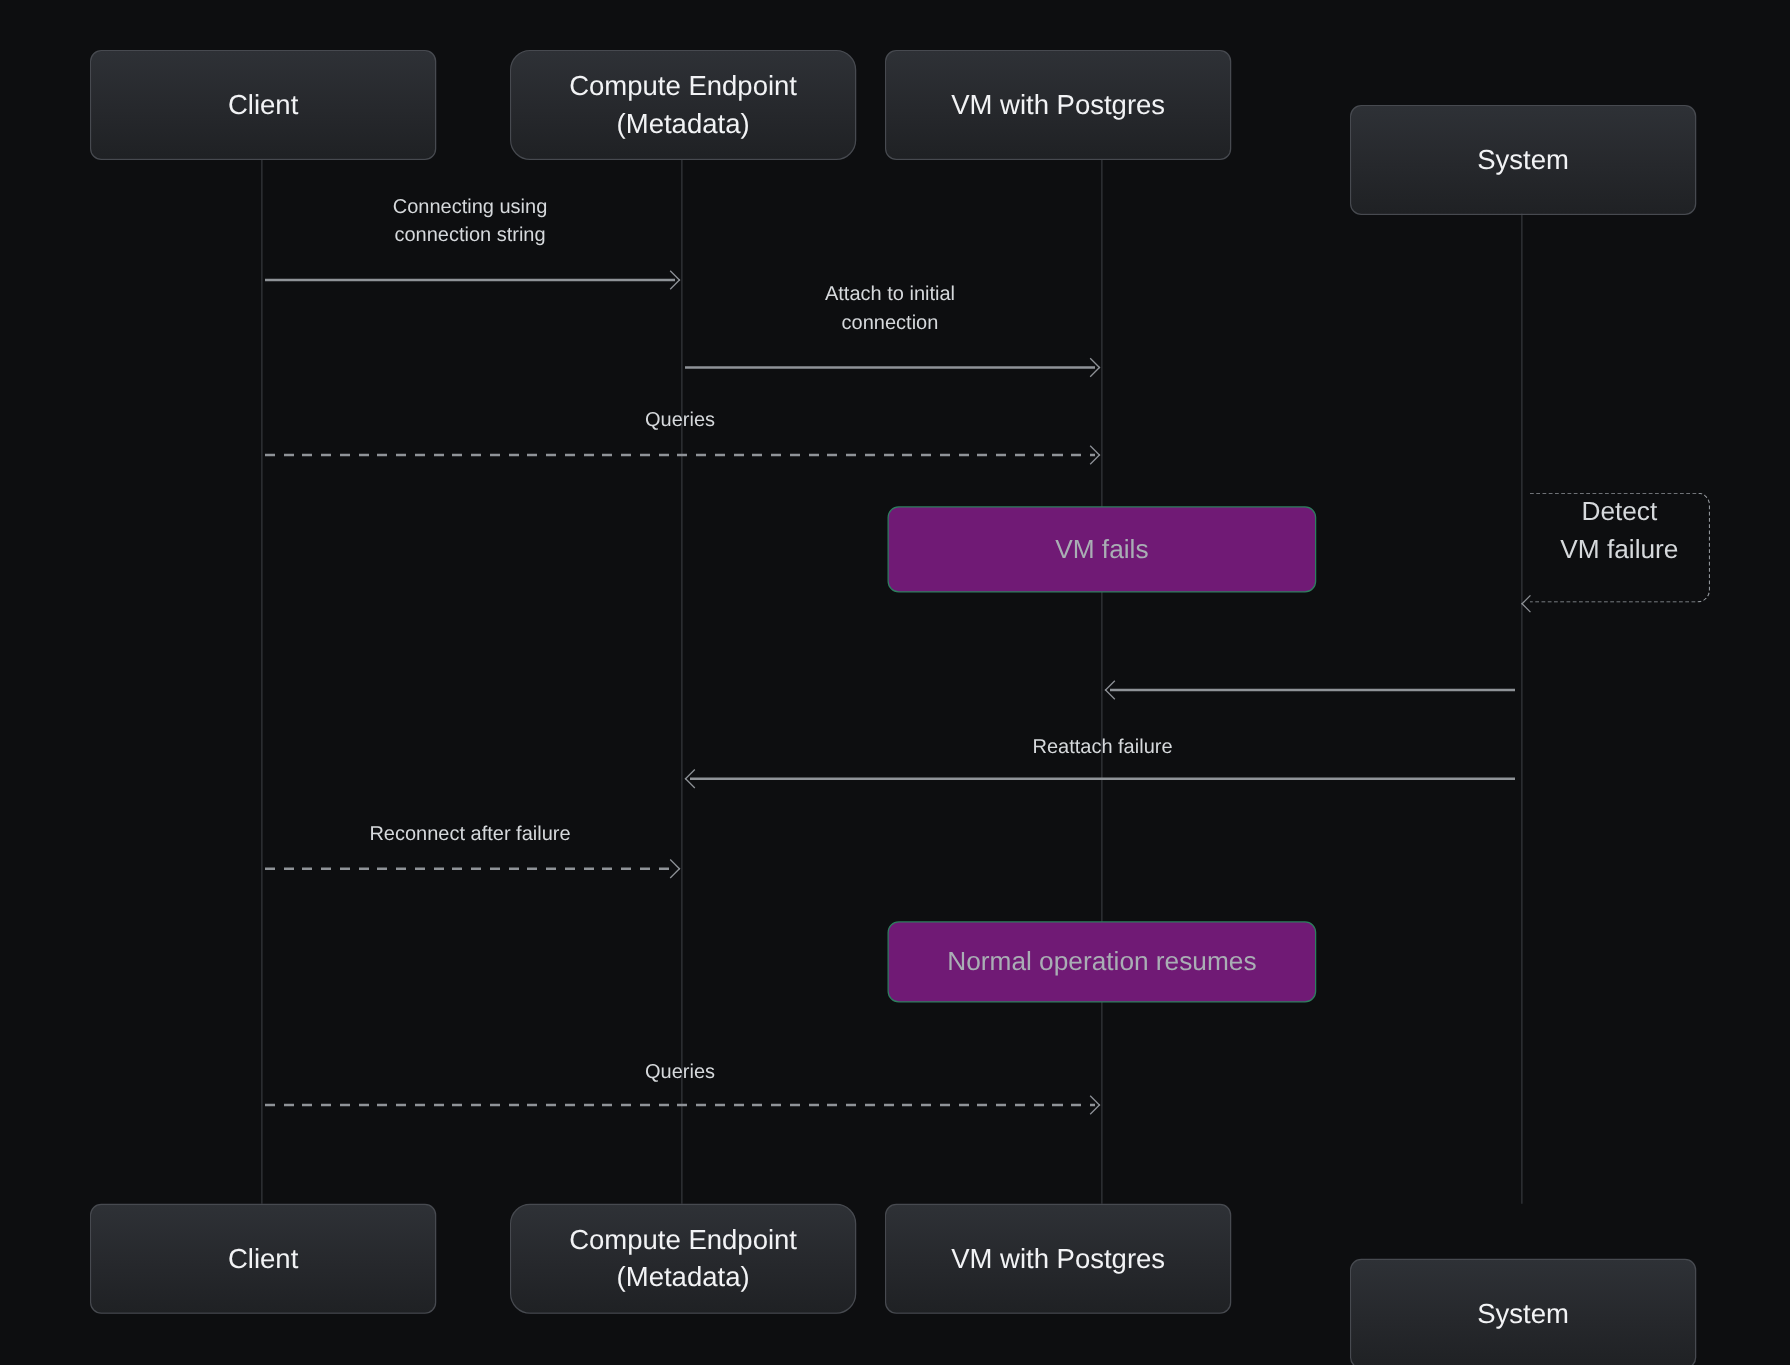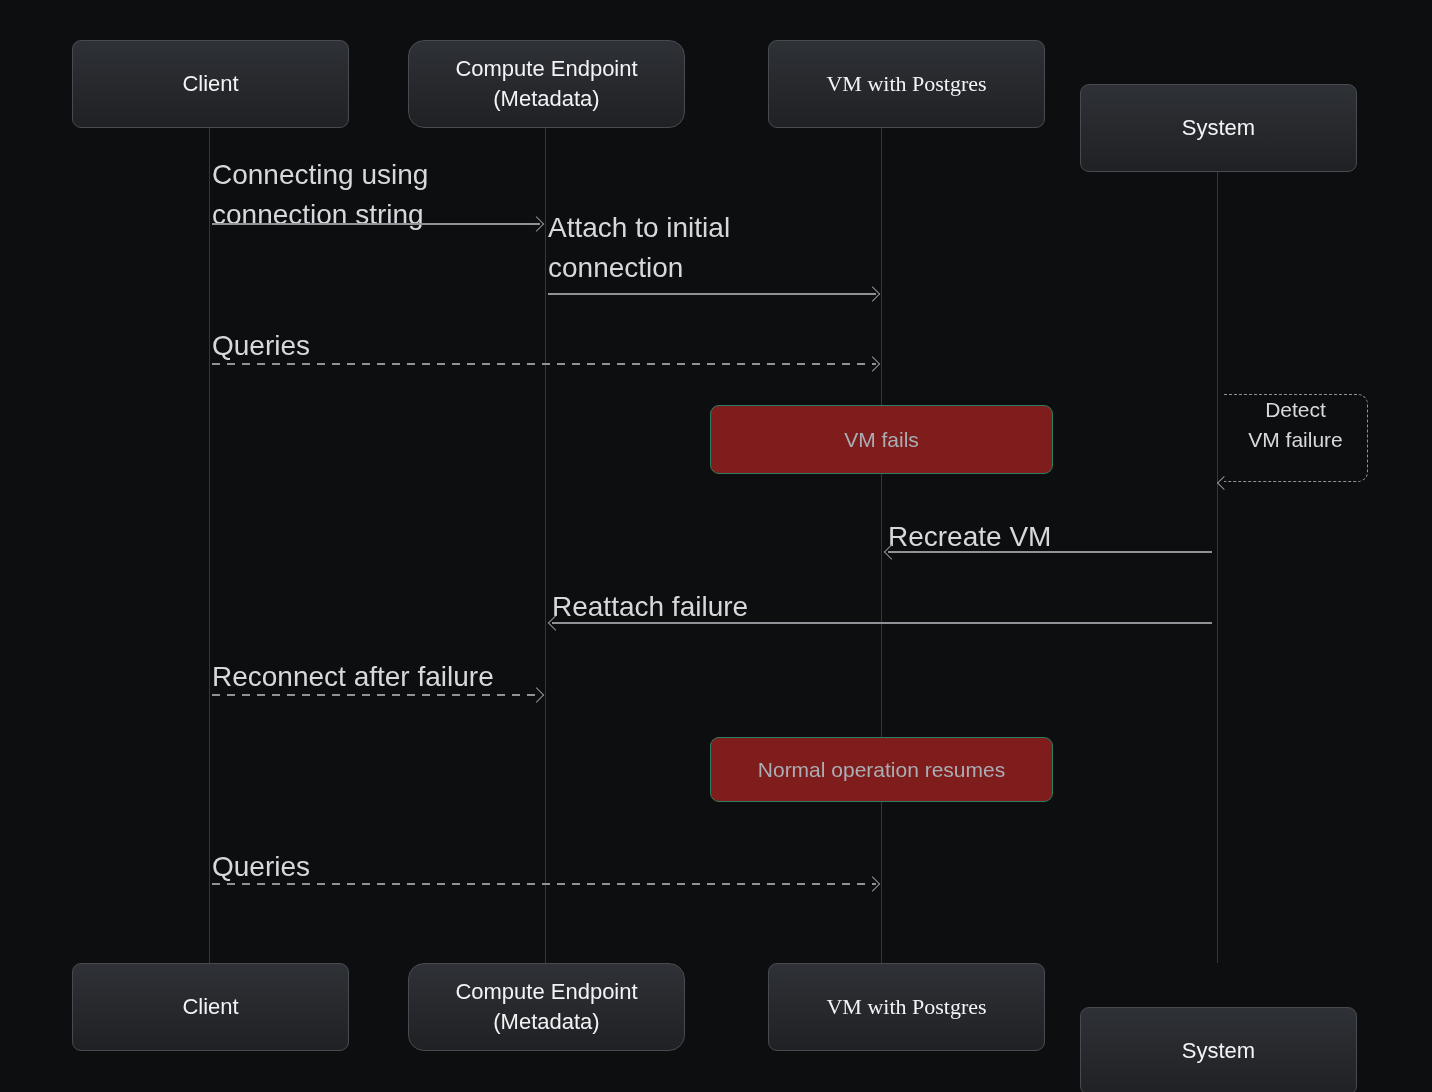--- a/index.html
+++ b/index.html
@@ -23,29 +23,29 @@
 
   
   .actor{
     position:absolute;width:277px;height:88px;
     background:linear-gradient(180deg,#2e3136 0%,#26282c 55%,#1f2124 100%);
     border:1px solid var(--box-border);border-radius:9px;
     display:flex;align-items:center;justify-content:center;text-align:center;
     color:var(--text-primary);font-size:22px;line-height:1.36;padding:0 22px;
   }
   .row-top{top:40px;} .row-bottom{top:963px;}
-  .col-1{left:72px;} .col-2{left:408px;border-radius:16px;} .col-3{left:768px;font-family:Liberation Serif, serif;} .col-4{left:1080px;margin-top:44px;}
+  .col-1{left:72px;} .col-2{left:408px;border-radius:16px;} .col-3{left:708px;} .col-4{left:1080px;margin-top:44px;}
 
   
   .mlabel{
-    position:absolute;text-align:left;color:var(--text-secondary);
-    font-size:28px;line-height:1.42;white-space:pre-line;
+    position:absolute;text-align:center;color:var(--text-secondary);
+    font-size:16px;line-height:1.42;white-space:pre-line;
   }
   .m1-label{left:212px;top:155px;width:328px;}
-  .m2-label{left:548px;top:208px;width:328px;}
+  .m2-label{left:548px;top:225px;width:328px;}
   .m3-label{left:212px;top:326px;width:664px;}
   .m4-label{left:888px;top:517px;width:324px;}
   .m5-label{left:552px;top:587px;width:660px;}
   .m6-label{left:212px;top:657px;width:328px;}
   .m7-label{left:212px;top:847px;width:664px;}
 
   
   .mline{position:absolute;height:1.6px;}
   .mline.solid{background:var(--line);}
   .mline.dashed{background:repeating-linear-gradient(90deg,var(--line) 0 8px,transparent 8px 15px);}
@@ -60,21 +60,21 @@
   
   .head{position:absolute;width:11px;height:11px;top:50%;}
   .head.right{right:0;border-top:1.8px solid var(--line);border-right:1.8px solid var(--line);
     transform:translate(2px,-50%) rotate(45deg);}
   .head.left{left:0;border-top:1.8px solid var(--line);border-left:1.8px solid var(--line);
     transform:translate(-2px,-50%) rotate(-45deg);}
 
   
   .state{
     position:absolute;left:710px;width:343px;
-    border:1.6px solid var(--green);border-radius:9px;background:#7f1d1d;
+    border:1.6px solid var(--green);border-radius:9px;background:#701a75;
     color:var(--text-muted);display:flex;align-items:center;justify-content:center;
     font-size:21px;text-align:center;
   }
   .state-1{top:405px;height:69px;}
   .state-2{top:737px;height:65px;}
 
   
   .selfnote{
     position:absolute;left:1224px;top:394px;width:144px;height:88px;
     border:1.6px dashed var(--line);border-left:none;border-radius:0 10px 10px 0;
@@ -120,21 +120,20 @@
     </div>
 
   <div class="state state-1">VM fails</div>
 
   <div class="selfnote">
     <span>Detect
 VM failure</span>
     <i class="note-head"></i>
   </div>
 
-  <div class="mlabel m4-label">Recreate VM</div>
   <div class="mline solid m4-line">
       <i class="head left"></i>
     </div>
 
   <div class="mlabel m5-label">Reattach failure</div>
   <div class="mline solid m5-line">
       <i class="head left"></i>
     </div>
 
   <div class="mlabel m6-label">Reconnect after failure</div>

